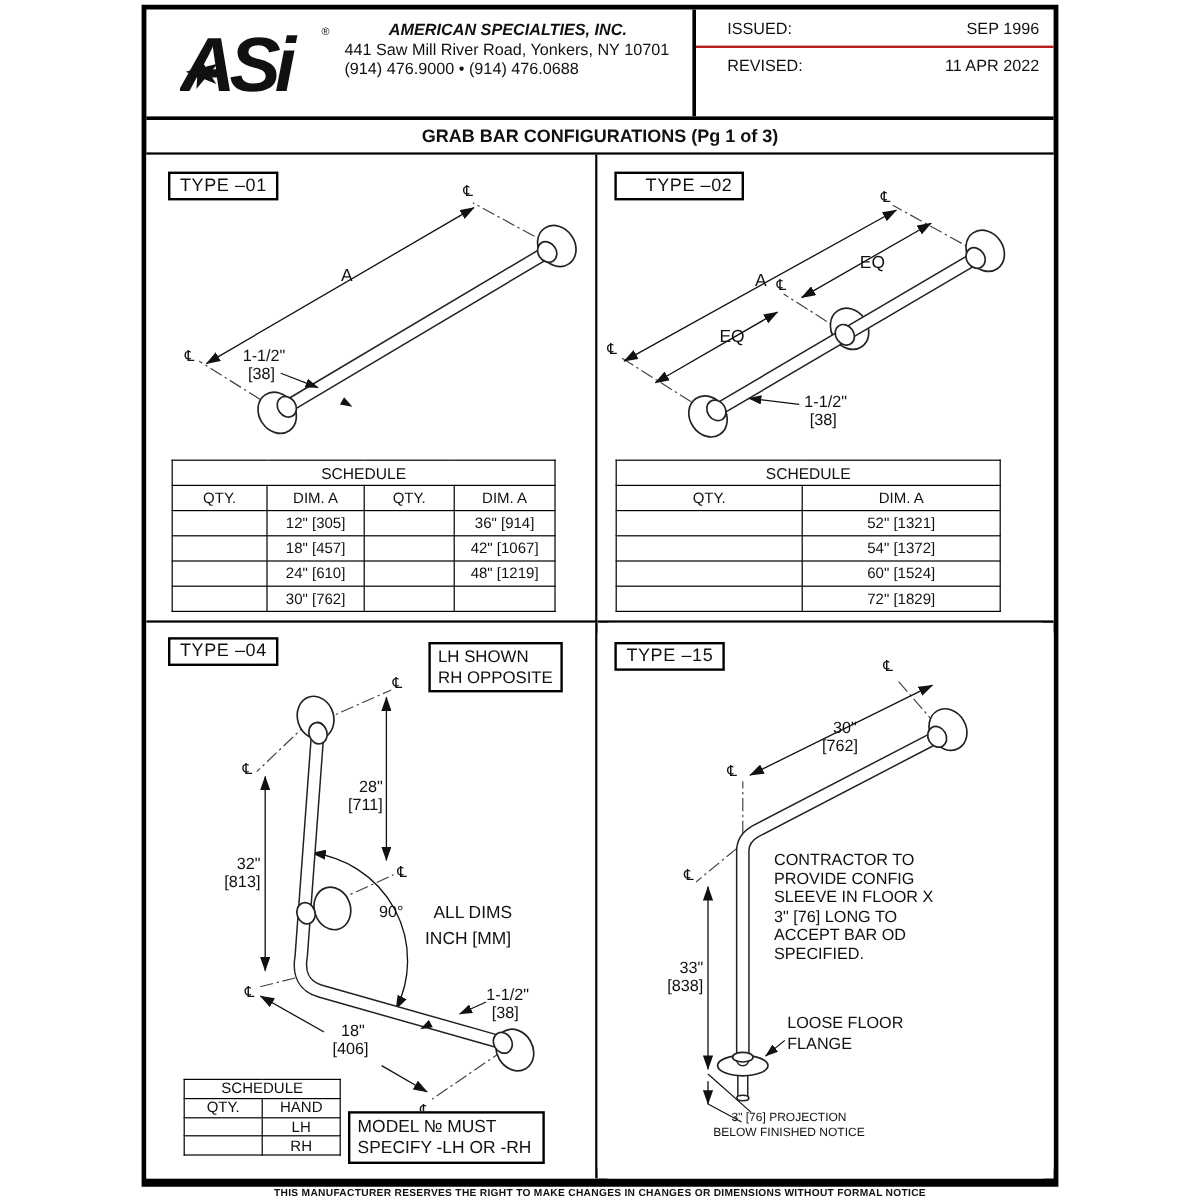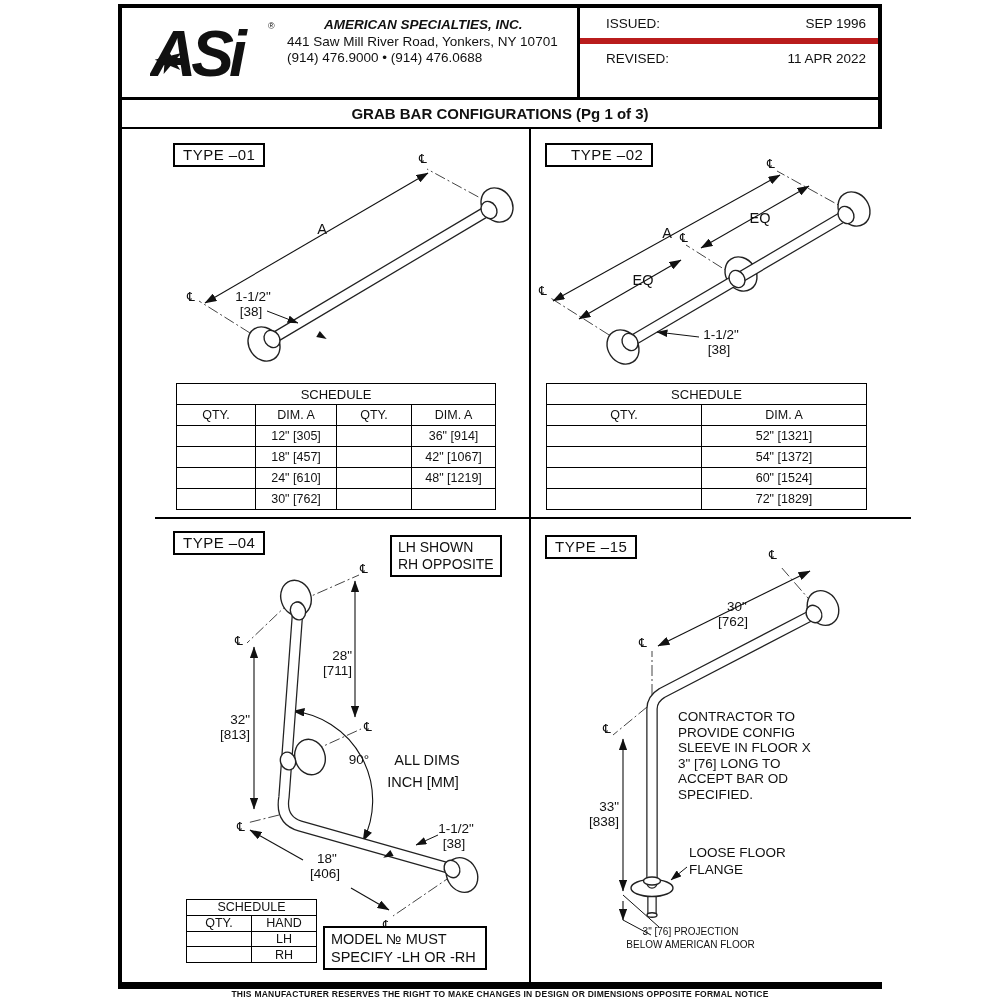--- a/index.html
+++ b/index.html
@@ -9,30 +9,30 @@
   #frame{position:absolute;left:118px;top:4px;width:756px;height:974px;
          border:4px solid #000;border-bottom:7px solid #000;background:#fff;}
   
   #hdr{position:relative;height:89px;border-bottom:3px solid #000;}
   #logo{position:absolute;left:28px;top:5px;}
   .co{position:absolute;left:165px;top:9px;font-size:13.5px;line-height:16.5px;}
   .co-name{font-weight:bold;font-style:italic;margin-left:37px;}
   #hdr-right{position:absolute;left:455px;top:0;right:0;bottom:0;border-left:3px solid #000;}
   .hrow{display:flex;align-items:center;font-size:13.5px;padding:0 12px 0 26px;}
   .hrow.r1{height:27px;border-bottom:2px solid #000;font-weight:bold;font-size:14.5px;}
-  .hrow.r2{height:30px;border-bottom:6px solid #b91c1c;}
+  .hrow.r2{height:30px;border-bottom:2px solid #b91c1c;}
   .hrow.r3{height:29px;}
   .hrow .lab{white-space:nowrap;}
   .hrow .val{margin-left:auto;padding-left:10px;white-space:nowrap;}
   .hrow.r1 .val{margin-left:14px;margin-right:auto;}
   
   #titlebar{height:27px;line-height:27px;text-align:center;font-weight:bold;font-size:15px;
             border-bottom:2px solid #000;}
   
-  #grid{position:absolute;left:0;top:121px;right:0;bottom:0;margin-left:33px;}
+  #grid{position:absolute;left:0;top:121px;right:0;bottom:0;}
   .q{position:absolute;overflow:hidden;background:#fff;}
   #q1{left:0;top:0;width:374px;height:388px;border-right:2px solid #000;border-bottom:2px solid #000;}
   #q2{left:376px;top:0;width:380px;height:388px;border-bottom:2px solid #000;}
   #q3{left:0;top:390px;width:374px;height:463px;border-right:2px solid #000;}
   #q4{left:376px;top:390px;width:380px;height:463px;border-radius:10px;}
   .typelabel{position:absolute;border:2px solid #000;padding:1px 8px 2px 8px;font-size:15px;
              letter-spacing:.5px;background:#fff;z-index:5;}
   .draw{position:absolute;left:0;top:0;}
   
   .sched{position:absolute;border-collapse:collapse;table-layout:fixed;background:#fff;z-index:4;}
@@ -354,21 +354,21 @@
           <div>3" [76] LONG TO</div>
           <div>ACCEPT BAR OD</div>
           <div>SPECIFIED.</div>
         </div>
         <div class="freetext" style="left:158px;top:326px;line-height:16.5px;">
           <div>LOOSE FLOOR</div>
           <div>FLANGE</div>
         </div>
         <div class="smalltext" style="left:82px;top:406px;width:155px;">
           <div>3" [76] PROJECTION</div>
-          <div>BELOW AMERICAN FLOOR</div>
+          <div>BELOW FINISHED NOTICE</div>
         </div>
       </div>
 
     </div>
   </div>
 
-  <div id="footer">THIS MANUFACTURER RESERVES THE RIGHT TO MAKE CHANGES IN DESIGN OR DIMENSIONS OPPOSITE FORMAL NOTICE</div>
+  <div id="footer">THIS MANUFACTURER RESERVES THE RIGHT TO MAKE CHANGES IN CHANGES OR DIMENSIONS WITHOUT FORMAL NOTICE</div>
 </div>
 
 </body></html>

